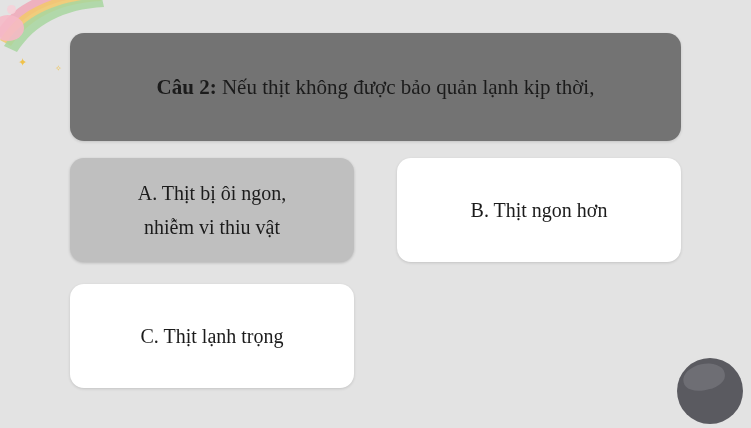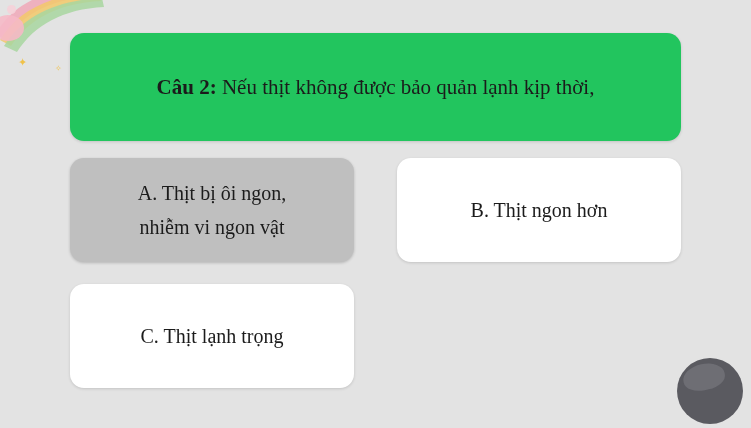--- a/index.html
+++ b/index.html
@@ -80,21 +80,21 @@
     transform: rotate(-12deg);
   }
 
   
   .question-card {
     position: absolute;
     left: 70px;
     top: 33px;
     width: 611px;
     height: 108px;
-    background: #22c55e;
+    background: #737373;
     border-radius: 14px;
     box-shadow: 0 1px 3px rgba(0,0,0,.14);
     display: flex;
     flex-direction: column;
     align-items: center;
     justify-content: center;
     box-sizing: border-box;
     padding: 6px 22px;
   }
   .q-line {
@@ -164,21 +164,21 @@
   <div class="question-card">
     <div class="q-line">
       <span class="q-label">Câu 2:</span><span> Nếu thịt không được bảo quản lạnh kịp thời,</span>
     </div>
   </div>
 
   <div class="answers">
 
     <div class="answer selected">
       <div class="a-line">A. Thịt bị ôi ngon,</div>
-      <div class="a-line">nhiễm vi ngon vật</div>
+      <div class="a-line">nhiễm vi thiu vật</div>
     </div>
 
     <div class="answer">
       <div class="a-line">B. Thịt ngon hơn</div>
     </div>
 
     <div class="answer">
       <div class="a-line">C. Thịt lạnh trọng</div>
     </div>
 

